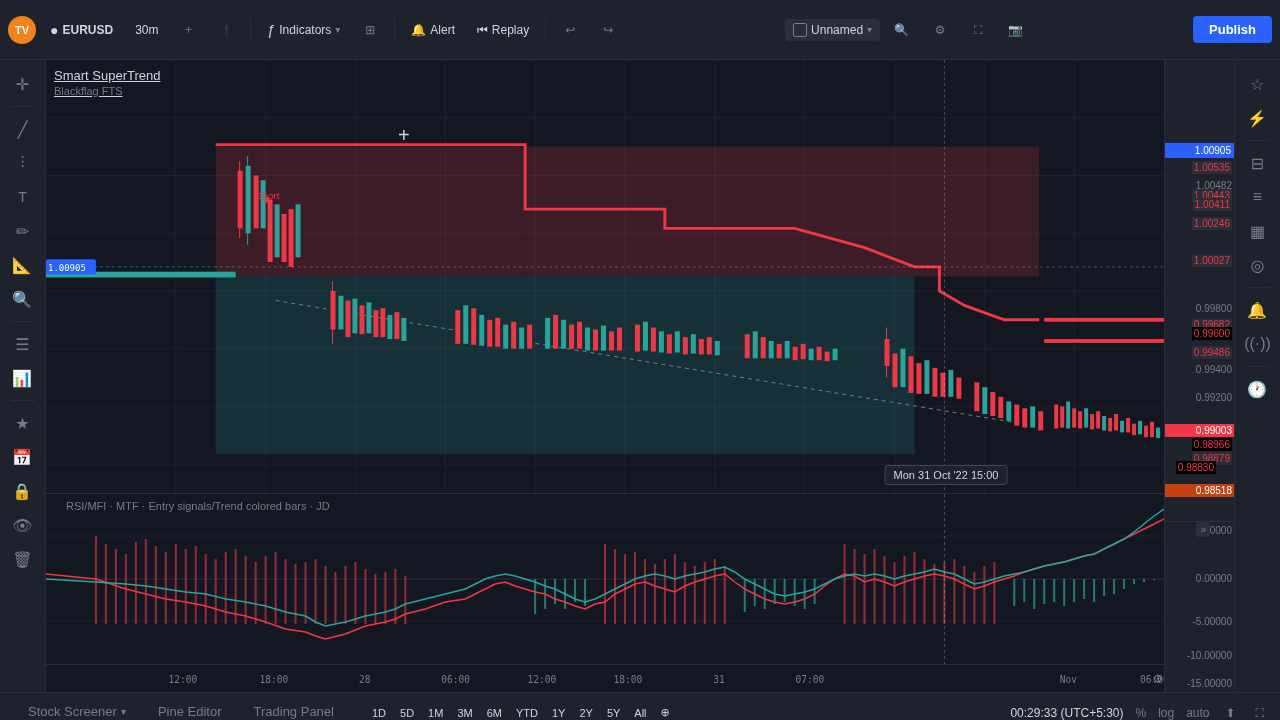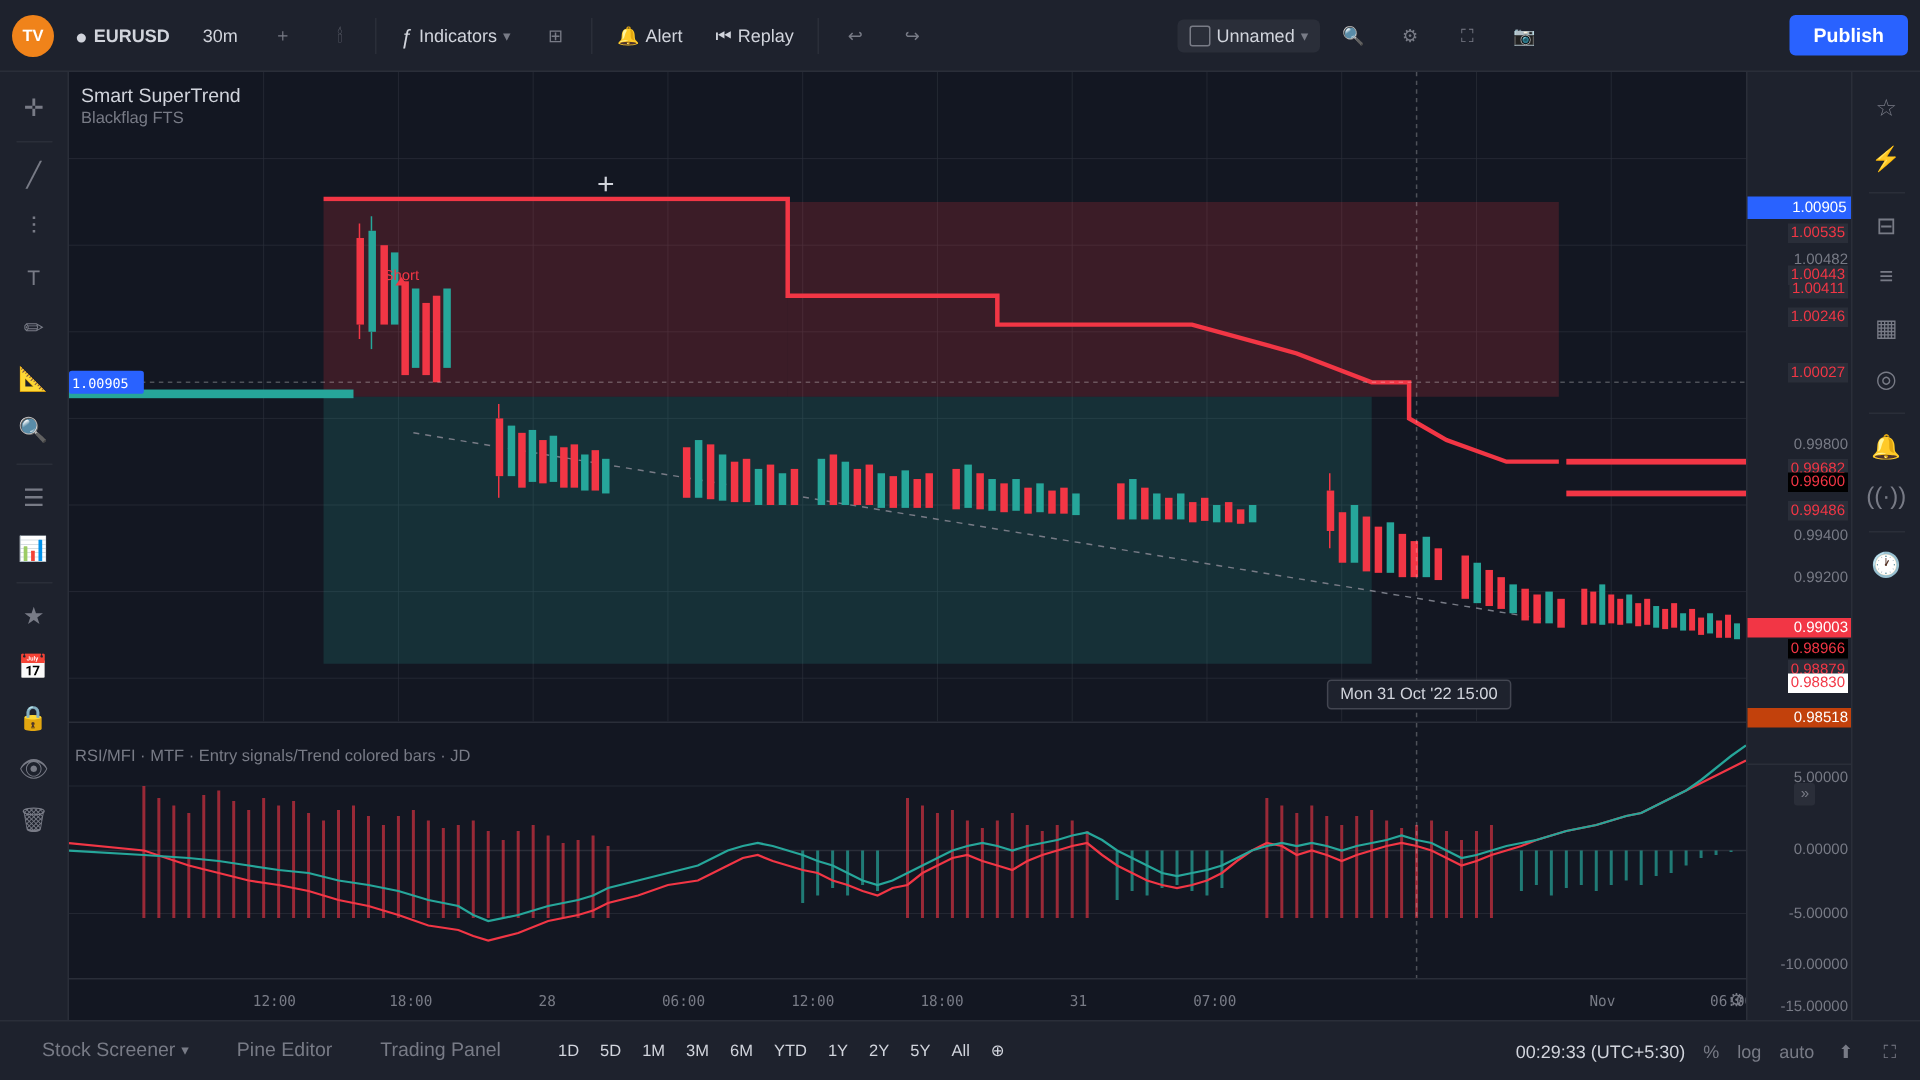--- a/index.html
+++ b/index.html
@@ -5,21 +5,21 @@
     * { margin: 0; padding: 0; box-sizing: border-box; }
     body { 
       width: 1280px; height: 720px; overflow: hidden; 
       background: #131722; color: #d1d4dc; 
       font-family: -apple-system, BlinkMacSystemFont, 'Trebuchet MS', sans-serif;
       font-size: 12px;
     }
 
     
     #top-toolbar {
-      height: 48px; background: #1e222d; border-bottom: 1px solid #2a2e39;
+      height: 60px; background: #1e222d; border-bottom: 1px solid #2a2e39;
       display: flex; align-items: center; padding: 0 8px; gap: 6px;
     }
     .toolbar-logo {
       width: 28px; height: 28px; background: #f0831a; border-radius: 50%;
       display: flex; align-items: center; justify-content: center;
       color: white; font-weight: bold; font-size: 11px; flex-shrink: 0;
     }
     .toolbar-symbol {
       display: flex; align-items: center; gap: 4px; 
       background: #2a2e39; border-radius: 4px; padding: 4px 8px;
@@ -60,37 +60,37 @@
     .side-sep { width: 24px; height: 1px; background: #2a2e39; margin: 4px 0; }
 
     
     #chart-container {
       flex: 1; display: flex; flex-direction: column; position: relative;
       overflow: hidden;
     }
 
     
     #chart-header {
-      position: absolute; top: 8px; left: 8px; z-index: 10; color: #d1d4dc;
+      position: absolute; top: 8px; left: 8px; z-index: 10; color: #d1d4dc; text-decoration: underline;
     }
     #chart-header .indicator-name { font-size: 13px; font-weight: 500; }
     #chart-header .indicator-sub { font-size: 11px; color: #787b86; margin-top: 2px; }
 
     
     #main-chart {
       flex: 1; position: relative; background: #131722;
       border-bottom: 1px solid #2a2e39;
     }
 
     
     #rsi-panel {
       height: 170px; position: relative; background: #131722;
     }
     #rsi-label {
-      position: absolute; top: 6px; left: 4px; font-size: 11px; color: #787b86; z-index: 10; margin-top: 10px;
+      position: absolute; top: 6px; left: 20px; font-size: 11px; color: #787b86; z-index: 10;
     }
 
     
     #right-scale {
       width: 70px; background: #1e222d; border-left: 1px solid #2a2e39;
       display: flex; flex-direction: column;
     }
     #price-scale-main {
       flex: 1; position: relative; border-bottom: 1px solid #2a2e39;
     }
@@ -551,21 +551,21 @@
         <div style="position:absolute; top:42%; right:2px; font-size:10px; color:#f23645; background:#2a2e39; padding:1px 2px;">1.00027</div>
         <div style="position:absolute; top:50%; right:2px; font-size:10px; color:#787b86;margin-top:12px;">0.99800</div>
         <div style="position:absolute; top:56%; right:2px; font-size:10px; color:#f23645; background:#2a2e39; padding:1px 2px;">0.99682</div>
         <div style="position:absolute; top:58%; right:2px; font-size:10px; color:#f23645; background:#000000; padding:1px 2px;">0.99600</div>
         <div style="position:absolute; top:62%; right:2px; font-size:10px; color:#f23645; background:#2a2e39; padding:1px 2px;">0.99486</div>
         <div style="position:absolute; top:66%; right:2px; font-size:10px; color:#787b86;">0.99400</div>
         <div style="position:absolute; top:72%; right:2px; font-size:10px; color:#787b86;">0.99200</div>
         <div style="position:absolute; top:79%; right:0; width:100%; background:#f23645; color:white; font-size:10px; padding:1px 2px; text-align:right;">0.99003</div>
         <div style="position:absolute; top:82%; right:2px; font-size:10px; color:#f23645; background:#000000; padding:1px 2px;">0.98966</div>
         <div style="position:absolute; top:85%; right:2px; font-size:10px; color:#f23645; background:#2a2e39; padding:1px 2px;">0.98879</div>
-        <div style="position:absolute; top:87%; right:2px; font-size:10px; color:#f23645; background:#ffffff; padding:1px 2px;">0.98830</div>
+        <div style="position:absolute; top:87%; right:18px; font-size:10px; color:#f23645; background:#000000; padding:1px 2px;">0.98830</div>
         <div style="position:absolute; top:92%; right:0; width:100%; background:#c2410c; color:white; font-size:10px; padding:1px 2px; text-align:right;">0.98518</div>
       </div>
     </div>
     <div id="price-scale-rsi">
       <div style="position:relative; height: 100%;">
         <div style="position:absolute; top:2%; right:2px; font-size:10px; color:#787b86;">5.00000</div>
         <div style="position:absolute; top:30%; right:2px; font-size:10px; color:#787b86;">0.00000</div>
         <div style="position:absolute; top:55%; right:2px; font-size:10px; color:#787b86;">-5.00000</div>
         <div style="position:absolute; top:75%; right:2px; font-size:10px; color:#787b86;">-10.00000</div>
         <div style="position:absolute; top:92%; right:2px; font-size:10px; color:#787b86;">-15.00000</div>

